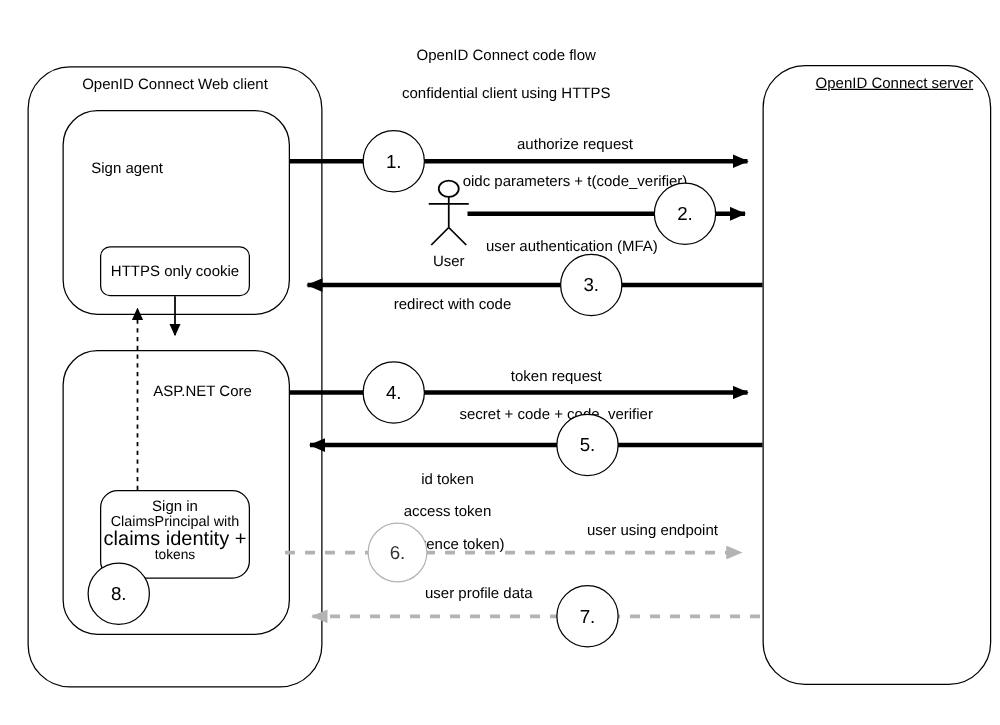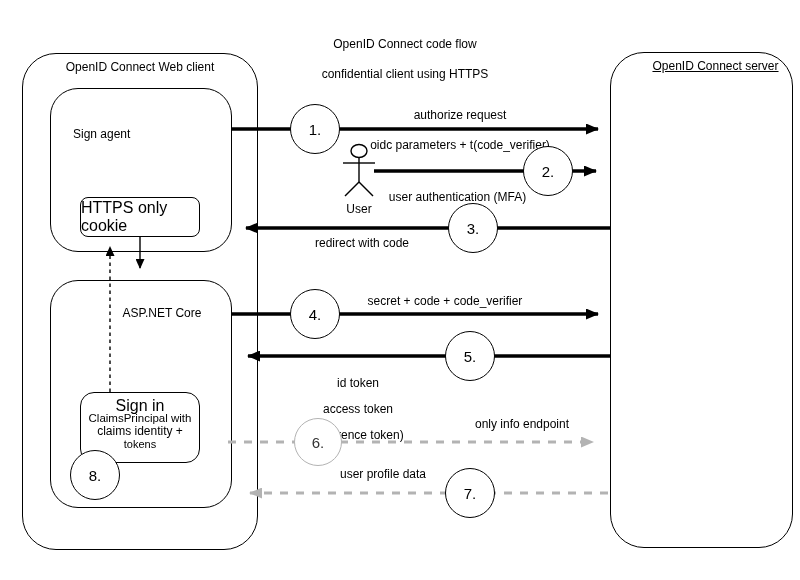--- a/index.html
+++ b/index.html
@@ -32,51 +32,52 @@
 
   <div class="box" style="left:22px;top:53px;width:236px;height:497px;border-radius:34px;"></div>
   <div class="lbl center" style="left:22px;top:60px;width:236px;">OpenID Connect Web client</div>
 
   <div class="box" style="left:50px;top:88px;width:182px;height:164px;border-radius:28px;"></div>
   <div class="lbl" style="left:73px;top:107px;width:130px;line-height:18px;">
     <span class="line1">Sign agent</span>
   </div>
 
   <div class="box" style="left:80px;top:197px;width:120px;height:40px;border-radius:8px;border-width:1.3px;display:flex;align-items:center;justify-content:center;">
-    <span style="font-size:16px;">HTTPS only cookie</span>
+    <span style="font-size:12px;">HTTPS only cookie</span>
   </div>
 
   <div class="box" style="left:50px;top:280px;width:182px;height:228px;border-radius:28px;"></div>
   <div class="lbl center" style="left:82px;top:306px;width:160px;">ASP.NET Core</div>
 
   <div class="box center" style="left:80px;top:392px;width:120px;height:71px;border-radius:14px;border-width:1.3px;padding-top:6px;">
-    <span class="line1" style="font-size:16px;line-height:13px;">Sign in</span>
+    <span class="line1" style="font-size:12px;line-height:13px;">Sign in</span>
     <span class="line1" style="font-size:11.5px;line-height:13px;">ClaimsPrincipal with</span>
-    <span class="line1" style="font-size:12px;line-height:13px;">claims identity +</span>
+    <span class="line1" style="font-size:16px;line-height:13px;">claims identity +</span>
     <span class="line1" style="font-size:11px;line-height:13px;">tokens</span>
   </div>
 
   <div class="box" style="left:610px;top:52px;width:183px;height:496px;border-radius:34px;"></div>
   <div class="lbl center" style="left:624px;top:59px;width:183px;text-decoration:underline;">OpenID Connect server</div>
 
   <div class="lbl center" style="left:345px;top:93px;width:230px;">
     <span class="line1">authorize request</span>
     <span class="line1">oidc parameters + t(code_verifier)</span>
   </div>
   <div class="lbl center" style="left:385px;top:148px;width:145px;margin-top:42px;">user authentication (MFA)</div>
   <div class="lbl center" style="left:312px;top:236px;width:100px;">redirect with code</div>
   <div class="lbl center" style="left:335px;top:279px;width:220px;">
+    <span class="line1">token request</span>
     <span class="line1">secret + code + code_verifier</span>
   </div>
   <div class="lbl center" style="left:298px;top:364px;width:120px;line-height:13px;">
     <span class="line1">id token</span>
     <span class="line1">access token</span>
     <span class="line1">(reference token)</span>
   </div>
-  <div class="lbl center" style="left:452px;top:417px;width:140px;">only info endpoint</div>
+  <div class="lbl center" style="left:452px;top:417px;width:140px;">user using endpoint</div>
   <div class="lbl center" style="left:323px;top:467px;width:120px;">user profile data</div>
 
   <div class="lbl center" style="left:334px;top:202px;width:50px;">User</div>
 
   <svg width="800" height="580" viewBox="0 0 800 580">
     <defs>
       <marker id="mBlack" markerUnits="userSpaceOnUse" markerWidth="13" markerHeight="11" refX="12" refY="5.5" orient="auto">
         <path d="M0,0 L13,5.5 L0,11 Z" fill="#000"></path>
       </marker>
       <marker id="mBlackSmall" markerUnits="userSpaceOnUse" markerWidth="10" markerHeight="9" refX="9" refY="4.5" orient="auto">

